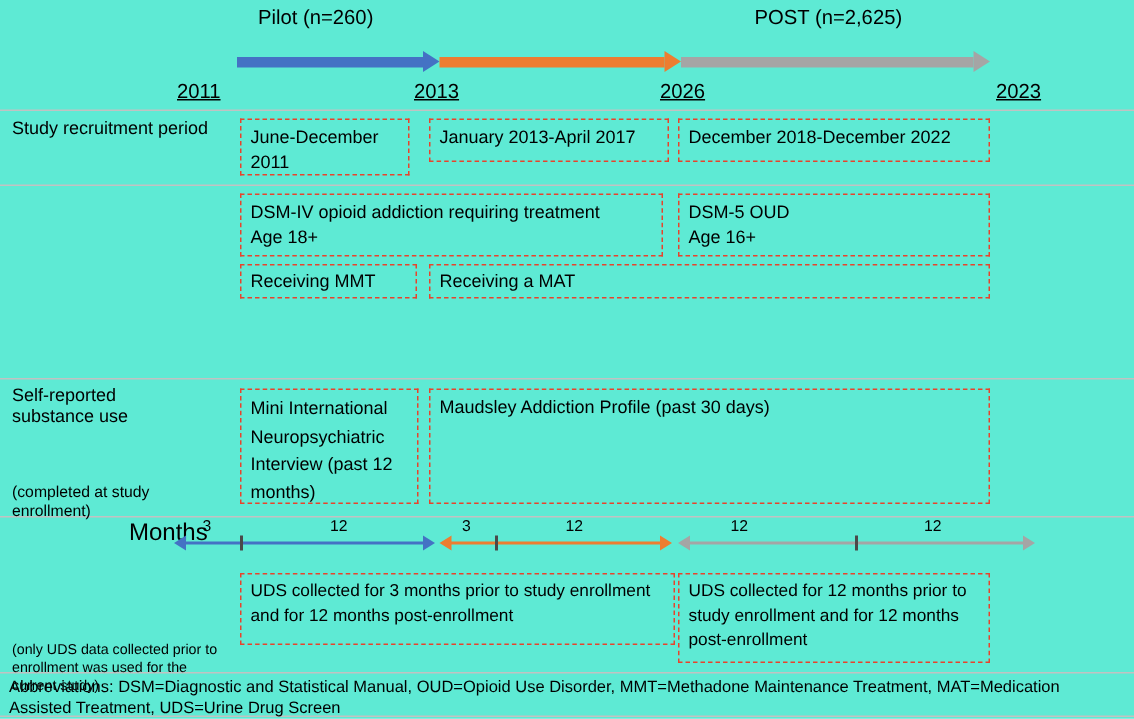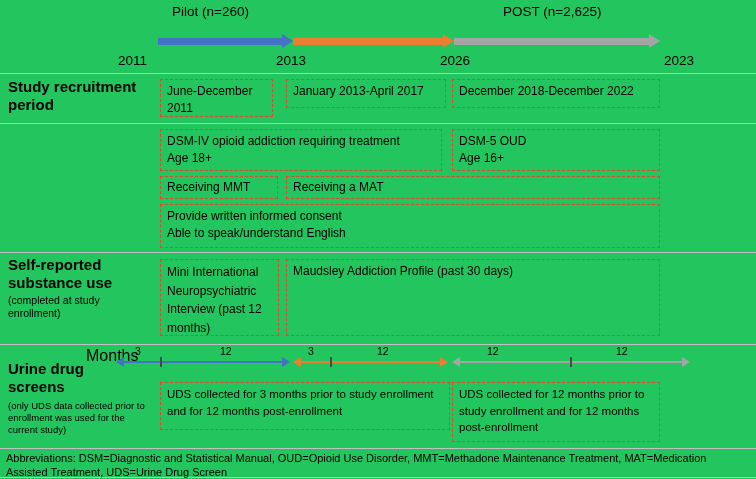--- a/index.html
+++ b/index.html
@@ -1,24 +1,24 @@
 <!DOCTYPE html>
 <html><head>
 <meta charset="utf-8">
 <style>
   *{margin:0;padding:0;box-sizing:border-box;}
   body{font-family:"Liberation Sans",sans-serif;background:#ffffff;color:#000;}
-  .canvas{position:relative;width:756px;height:479px;background:#22c55e;overflow:hidden;}
+  .canvas{position:relative;width:756px;height:479px;background:#5eead4;overflow:hidden;}
   .phase-label{position:absolute;font-size:13.5px;white-space:nowrap;}
-  .year-label{position:absolute;font-size:13.5px;white-space:nowrap;}
+  .year-label{position:absolute;font-size:13.5px;white-space:nowrap;text-decoration:underline;}
   .tl-bar{position:absolute;top:38px;height:7px;}
   .tl-tri{position:absolute;top:34px;width:0;height:0;border-top:7.5px solid transparent;border-bottom:7.5px solid transparent;}
   .hline{position:absolute;left:0;width:756px;height:1px;background:#c2c2c2;}
-  .rowlabel{position:absolute;font-size:15px;font-weight:bold;line-height:1.2;}
-  .subnote{position:absolute;font-size:10.5px;line-height:1.25;}
+  .rowlabel{position:absolute;font-size:12px;font-weight:normal;line-height:1.2;}
+  .subnote{position:absolute;font-size:10.5px;line-height:1.25;margin-top:28px;}
   .subnote.small{font-size:9.5px;}
   .dbox{position:absolute;border:1.5px dashed #e8432c;padding:3px 6px;font-size:12px;line-height:1.4;color:#000;}
   .dbox.uds-txt{font-size:11.5px;line-height:1.45;}
   .marrow{position:absolute;height:10px;}
   .marrow .line{position:absolute;top:4px;left:5px;right:5px;height:2px;background:var(--c);}
   .marrow .ah{position:absolute;top:0;width:0;height:0;border-top:5px solid transparent;border-bottom:5px solid transparent;}
   .marrow .ah.l{left:0;border-right:8px solid var(--c);}
   .marrow .ah.r{right:0;border-left:8px solid var(--c);}
   .marrow .tick{position:absolute;top:0;width:1.5px;height:10px;background:#4a4a4a;}
   .mnum{position:absolute;font-size:10.5px;}
@@ -60,24 +60,20 @@
   <div class="dbox" style="left:160px;top:129px;width:282px;height:42px">
     <div>DSM-IV opioid addiction requiring treatment</div>
     <div>Age 18+</div>
   </div>
   <div class="dbox" style="left:452px;top:129px;width:208px;height:42px">
     <div>DSM-5 OUD</div>
     <div>Age 16+</div>
   </div>
   <div class="dbox" style="left:160px;top:176px;width:118px;height:23px;line-height:1.2">Receiving MMT</div>
   <div class="dbox" style="left:286px;top:176px;width:374px;height:23px;line-height:1.2">Receiving a MAT</div>
-  <div class="dbox" style="left:160px;top:204px;width:500px;height:44px">
-    <div>Provide written informed consent</div>
-    <div>Able to speak/understand English</div>
-  </div>
 
   <div class="rowlabel" style="left:8px;top:256px;width:110px">Self-reported substance use</div>
   <div class="subnote" style="left:8px;top:294px;width:120px">(completed at study enrollment)</div>
   <div class="dbox" style="left:160px;top:259px;width:119px;height:77px;line-height:1.55">Mini International Neuropsychiatric Interview (past 12 months)</div>
   <div class="dbox" style="left:286px;top:259px;width:374px;height:77px">Maudsley Addiction Profile (past 30 days)</div>
 
   <div class="months-label" style="left:86px;top:347px">Months</div>
 
   <div class="mnum" style="left:135px;top:345px">3</div>
   <div class="mnum" style="left:220px;top:345px">12</div>
@@ -98,21 +94,20 @@
       <span class="tick" style="left:37px"></span>
       <span class="ah r"></span>
   </div>
   <div class="marrow" style="left:452px;top:357px;width:238px;--c:#A5A5A5">
     <span class="ah l"></span>
       <span class="line"></span>
       <span class="tick" style="left:118px"></span>
       <span class="ah r"></span>
   </div>
 
-  <div class="rowlabel" style="left:8px;top:360px;width:95px">Urine drug screens</div>
   <div class="subnote small" style="left:8px;top:400px;width:138px">(only UDS data collected prior to enrollment was used for the current study)</div>
 
   <div class="dbox uds-txt" style="left:160px;top:382px;width:290px;height:48px">UDS collected for 3 months prior to study enrollment and for 12 months post-enrollment</div>
   <div class="dbox uds-txt" style="left:452px;top:382px;width:208px;height:60px">UDS collected for 12 months prior to study enrollment and for 12 months post-enrollment</div>
 
   <div class="abbr" style="left:6px;top:451px;width:744px">Abbreviations: DSM=Diagnostic and Statistical Manual, OUD=Opioid Use Disorder, MMT=Methadone Maintenance Treatment, MAT=Medication Assisted Treatment, UDS=Urine Drug Screen</div>
 
 </div>
 
 </body></html>

